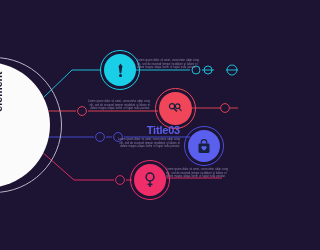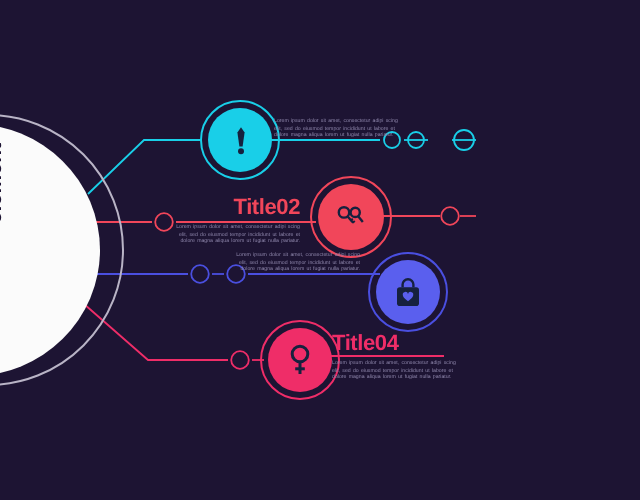--- a/index.html
+++ b/index.html
@@ -159,51 +159,50 @@
         <svg width="15" height="13" viewBox="0 0 15 13">
           <circle cx="4" cy="4.2" r="2.6" fill="none" stroke="#16213e" stroke-width="1.2"></circle>
           <path d="M5.6 6 L8.6 9.4" stroke="#16213e" stroke-width="1.2" fill="none"></path>
           <path d="M7.2 8.4 L8.4 7.4 M8.3 9.4 L9.4 8.5" stroke="#16213e" stroke-width="1" fill="none"></path>
           <circle cx="9.6" cy="4.2" r="2.3" fill="none" stroke="#16213e" stroke-width="1.2"></circle>
           <path d="M11 6 L13.4 9" stroke="#16213e" stroke-width="1.2" fill="none"></path>
         </svg>
       </div>
     </div>
     <div class="txt right-align" style="left:60px; top:98px; width:90px;">
-      <div class="ttl" style="color:#f1465a;">Title02</div>
       <div class="body">Lorem ipsum dolor sit amet, consectetur adipi scing elit, sed do eiusmod tempor incididunt ut labore et dolore magna aliqua lorem ut fugiat nulla pariatur.</div>
     </div>
   </div>
 
   <div class="row">
     <div class="badge" style="left:184px; top:126px; width:40px; height:40px;">
       <div class="outer-ring" style="border-width:1px; border-color:#4a4fe0;"></div>
       <div class="disc" style="left:4px; top:4px; width:32px; height:32px; background:#5a5fee;">
         <svg width="14" height="15" viewBox="0 0 14 15">
           <path d="M4.3 4.6 V3.3 a2.7 2.7 0 0 1 5.4 0 V4.6" fill="none" stroke="#16213e" stroke-width="1.2"></path>
           <rect x="1.5" y="4.6" width="11" height="9.4" rx="1.4" fill="#16213e"></rect>
           <path d="M7 11.6 C5.1 10.2 4.4 9.4 4.4 8.5 a1.3 1.3 0 0 1 2.6 -0.5 a1.3 1.3 0 0 1 2.6 0.5 c0 0.9 -0.7 1.7 -2.6 3.1 Z" fill="#5a5fee"></path>
         </svg>
       </div>
     </div>
     <div class="txt right-align" style="left:108px; top:124px; width:72px;">
+      <div class="ttl" style="color:#5a5fee;">Title03</div>
       <div class="body">Lorem ipsum dolor sit amet, consectetur adipi scing elit, sed do eiusmod tempor incididunt ut labore et dolore magna aliqua lorem ut fugiat nulla pariatur.</div>
     </div>
   </div>
 
   <div class="row">
     <div class="badge" style="left:130px; top:160px; width:40px; height:40px;">
       <div class="outer-ring" style="border-width:1px; border-color:#ef2d68;"></div>
       <div class="disc" style="left:4px; top:4px; width:32px; height:32px; background:#ef2d68;">
         <svg width="12" height="16" viewBox="0 0 12 16">
           <circle cx="6" cy="5" r="3.9" fill="none" stroke="#16213e" stroke-width="1.5"></circle>
           <path d="M6 8.9 V15" stroke="#16213e" stroke-width="1.5" fill="none"></path>
           <path d="M3.6 12.4 H8.4" stroke="#16213e" stroke-width="1.5" fill="none"></path>
         </svg>
       </div>
     </div>
     <div class="txt" style="left:166px; top:166px;">
-      <div class="ttl" style="color:#ef2d68;">Title04</div>
       <div class="body">Lorem ipsum dolor sit amet, consectetur adipi scing elit, sed do eiusmod tempor incididunt ut labore et dolore magna aliqua lorem ut fugiat nulla pariatur.</div>
     </div>
   </div>
 
 </div>
 
 </body></html>

